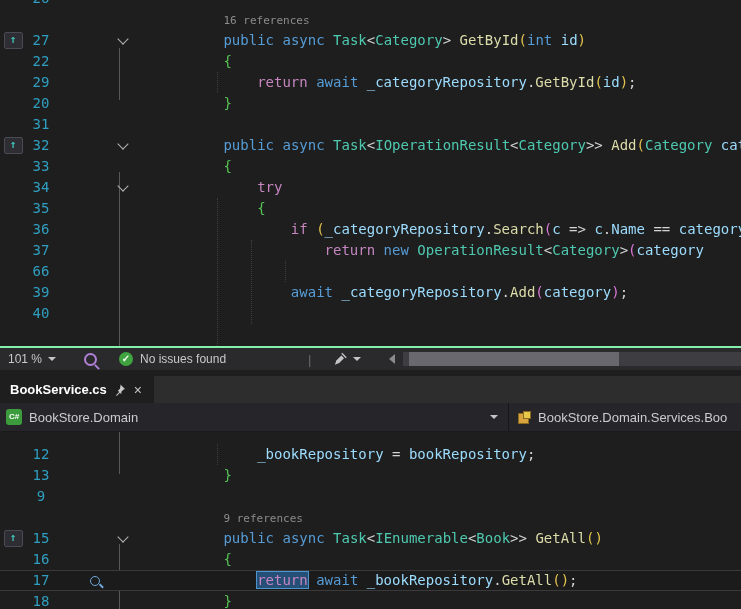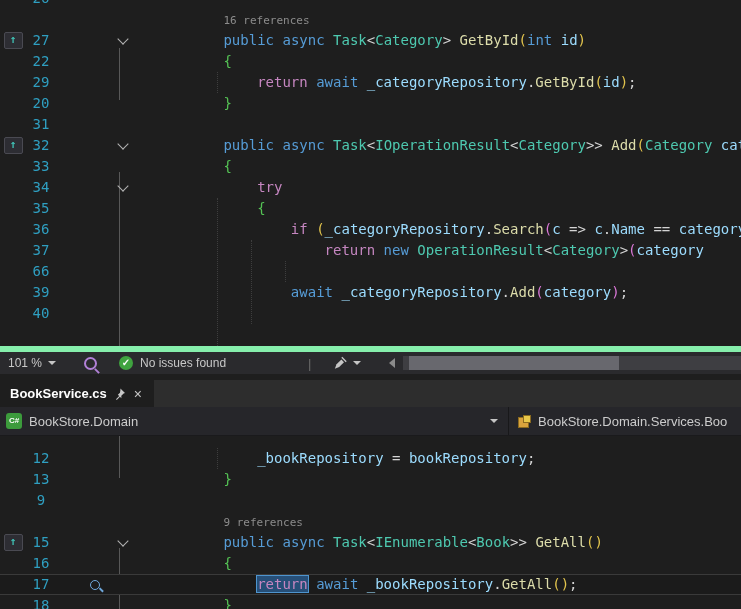--- a/index.html
+++ b/index.html
@@ -27,21 +27,21 @@
   .chev{width:7px;height:7px;border-right:1.5px solid #B4B4B4;border-bottom:1.5px solid #B4B4B4;
         transform:rotate(45deg);margin-top:-4px;}
   .icon-inh{display:inline-block;width:17px;height:15px;background:#2D2D33;border:1px solid #4A4A52;
             border-radius:2px;color:#41C6B9;font-size:11px;line-height:13px;text-align:center;font-weight:bold;}
   .icon-wand{position:relative;display:inline-block;width:8px;height:8px;border:1.5px solid #6FA8DC;border-radius:50%;}
   .icon-wand::after{content:"";position:absolute;width:5px;height:1.5px;background:#6FA8DC;
                     transform:rotate(45deg);right:-5px;bottom:-2px;}
   .vline{position:absolute;left:119px;width:1px;background:#585858;}
   .iguide{position:absolute;width:0;border-left:1px dotted #3E3E3E;}
   
-  .zoombar{height:22px;background:#2A2A2D;border-top:6px solid #86efac;display:flex;align-items:center;
+  .zoombar{height:22px;background:#2A2A2D;border-top:2px solid #86efac;display:flex;align-items:center;
            font-family:"Liberation Sans",sans-serif;font-size:12px;color:#C8C8C8;}
   .zoomctl{display:flex;align-items:center;gap:6px;margin-left:8px;cursor:default;}
   .dd{width:0;height:0;border-left:4px solid transparent;border-right:4px solid transparent;border-top:4px solid #C5C5C5;}
   .mag{position:relative;display:inline-block;width:9px;height:9px;border:2px solid #B180D7;border-radius:50%;margin-left:28px;}
   .mag::after{content:"";position:absolute;right:-5px;bottom:-4px;width:6px;height:2px;background:#B180D7;transform:rotate(45deg);}
   .health{display:flex;align-items:center;gap:7px;margin-left:22px;}
   .check{display:inline-block;width:14px;height:14px;border-radius:50%;background:var(--c-ok,#3FA33F);
          color:#fff;font-size:10px;line-height:14px;text-align:center;font-weight:bold;}
   .vsep{color:#6A6A6A;margin-left:82px;font-size:13px;}
   .cleanup{display:flex;align-items:center;gap:5px;margin-left:22px;}

